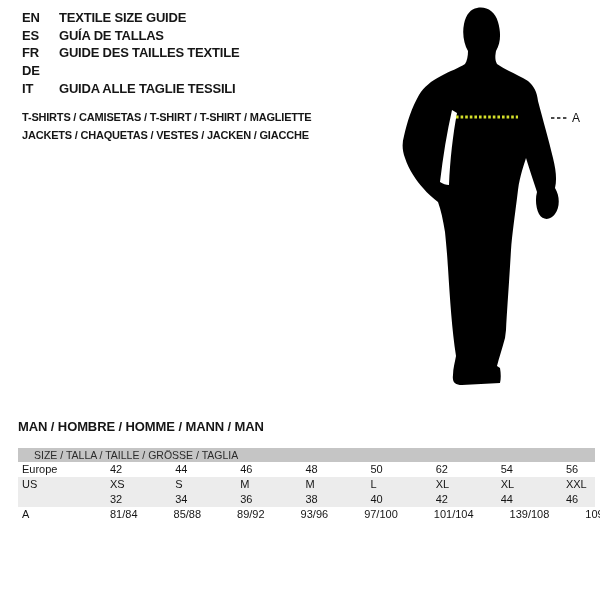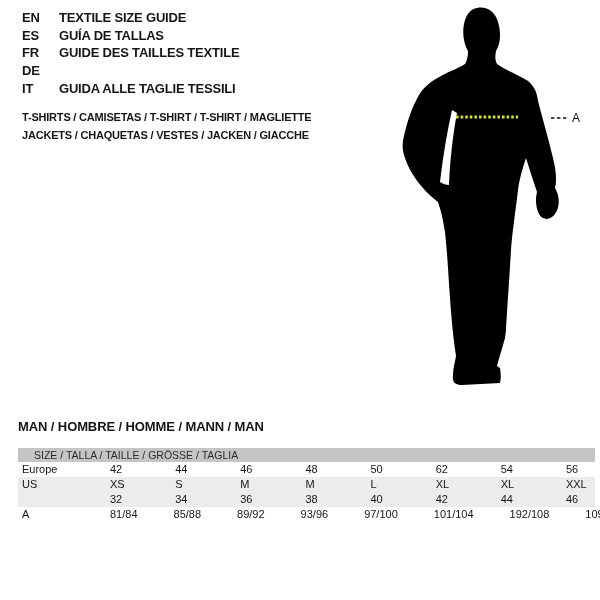--- a/index.html
+++ b/index.html
@@ -149,19 +149,19 @@
     </div>
 
     <div class="trow">
       <span class="cell-label">A</span>
       <span class="cell">81/84</span>
       <span class="cell">85/88</span>
       <span class="cell">89/92</span>
       <span class="cell">93/96</span>
       <span class="cell">97/100</span>
       <span class="cell">101/104</span>
-      <span class="cell">192/108</span>
+      <span class="cell">139/108</span>
       <span class="cell">109/112</span>
     </div>
   </div>
 
 
 </div>
 
 </body></html>

